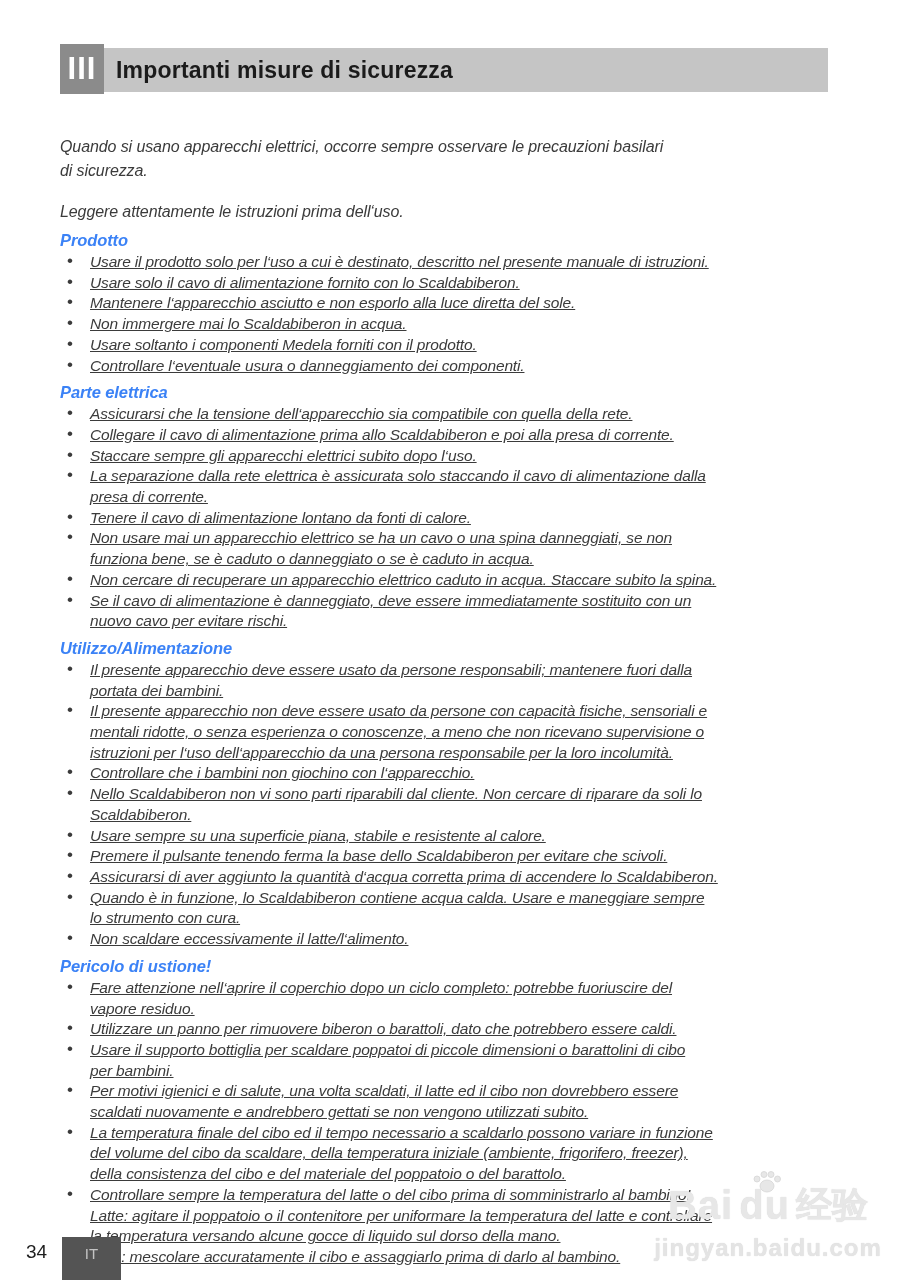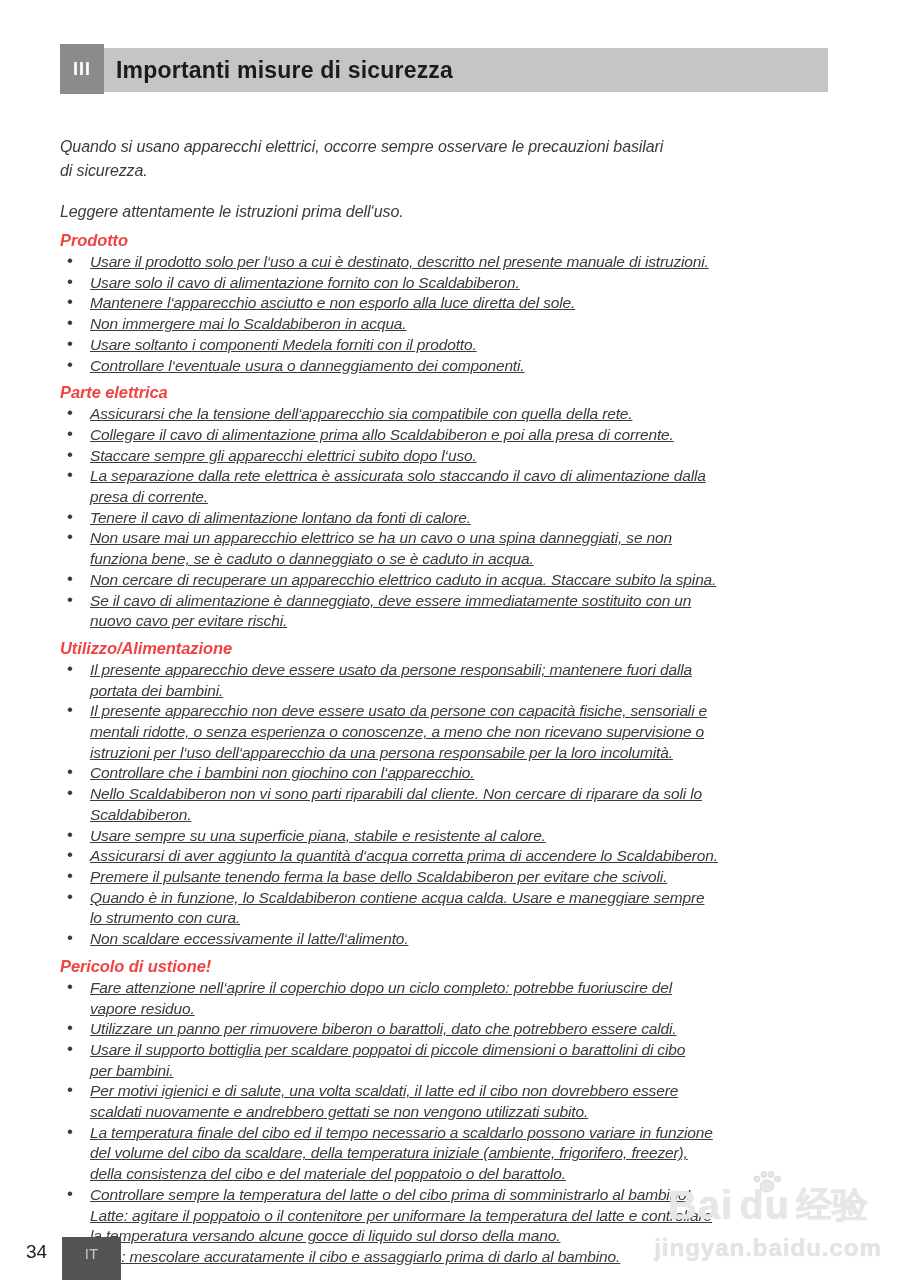--- a/index.html
+++ b/index.html
@@ -15,21 +15,21 @@
   
   .header { position: absolute; left: 60px; top: 44px; width: 768px; height: 50px; }
   .header-bar {
     position: absolute; left: 0; top: 4px; width: 768px; height: 44px;
     background: #c5c5c5;
   }
   .chapter-box {
     position: absolute; left: 0; top: 0; width: 44px; height: 50px;
     background: #8b8b8b; color: #ffffff;
     display: flex; align-items: center; justify-content: center;
-    font-weight: bold; font-size: 18px; letter-spacing: 1px;
+    font-weight: bold; font-size: 31px; letter-spacing: 1px;
     z-index: 2;
   }
   .header-title {
     position: absolute; left: 56px; top: 4px; height: 44px;
     display: flex; align-items: center;
     font-weight: bold; font-size: 23px; color: #1b1b1b;
     letter-spacing: 0.2px; z-index: 2;
   }
 
   
@@ -39,21 +39,21 @@
   }
   .intro p {
     margin: 17px 0 2px 0;
     font-size: 16px; line-height: 24px;
     white-space: pre-line;
     letter-spacing: -0.1px;
   }
   .section { margin-top: 5px; }
   .section-heading {
     font-weight: bold; font-size: 16.5px; line-height: 22px;
-    color: #ef4444; margin: 0 0 1px 0; letter-spacing: -0.1px;
+    color: #3b82f6; margin: 0 0 1px 0; letter-spacing: -0.1px;
   }
   .bullets { list-style: none; margin: 0; padding: 0; }
   .bullets li {
     position: relative;
     padding-left: 30px;
     font-size: 15.5px; line-height: 20.7px;
     white-space: pre-line;
     letter-spacing: -0.15px;
     text-decoration: underline;
   }
@@ -158,22 +158,22 @@
       <ul class="bullets">
         <li>Il presente apparecchio deve essere usato da persone responsabili; mantenere fuori dalla
 portata dei bambini.</li>
         <li>Il presente apparecchio non deve essere usato da persone con capacità fisiche, sensoriali e
 mentali ridotte, o senza esperienza o conoscenze, a meno che non ricevano supervisione o
 istruzioni per l‘uso dell‘apparecchio da una persona responsabile per la loro incolumità.</li>
         <li>Controllare che i bambini non giochino con l‘apparecchio.</li>
         <li>Nello Scaldabiberon non vi sono parti riparabili dal cliente. Non cercare di riparare da soli lo
 Scaldabiberon.</li>
         <li>Usare sempre su una superficie piana, stabile e resistente al calore.</li>
+        <li>Premere il pulsante tenendo ferma la base dello Scaldabiberon per evitare che scivoli.</li>
         <li>Assicurarsi di aver aggiunto la quantità d‘acqua corretta prima di accendere lo Scaldabiberon.</li>
-        <li>Premere il pulsante tenendo ferma la base dello Scaldabiberon per evitare che scivoli.</li>
         <li>Quando è in funzione, lo Scaldabiberon contiene acqua calda. Usare e maneggiare sempre
 lo strumento con cura.</li>
         <li>Non scaldare eccessivamente il latte/l‘alimento.</li>
       </ul>
     </div>
 
     <div class="section">
       <p class="section-heading">Pericolo di ustione!</p>
       <ul class="bullets">
         <li>Fare attenzione nell‘aprire il coperchio dopo un ciclo completo: potrebbe fuoriuscire del

